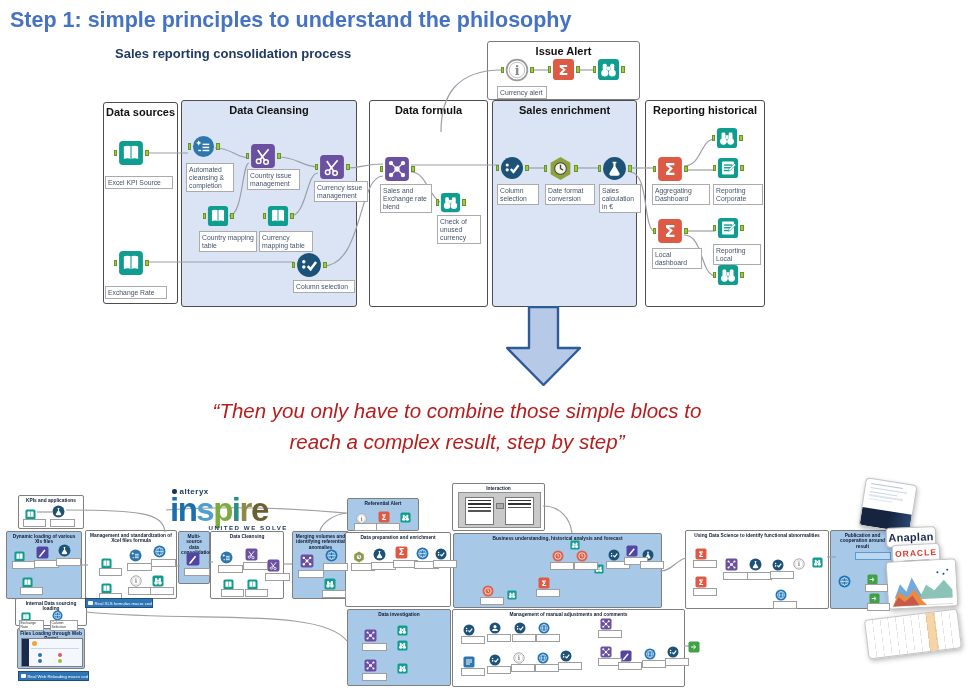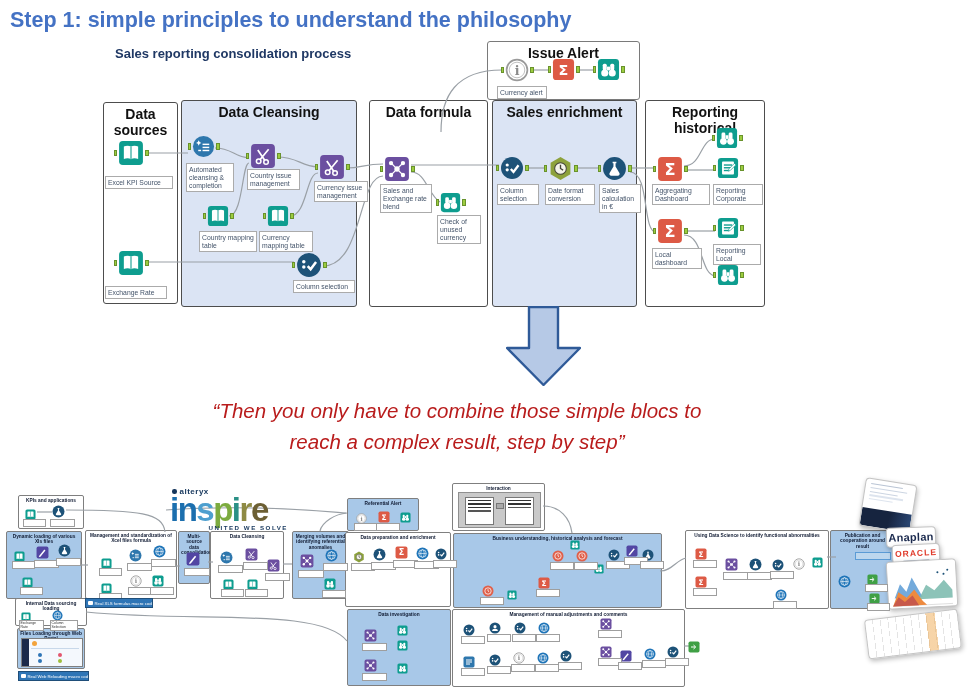--- a/index.html
+++ b/index.html
@@ -3,21 +3,21 @@
 <meta charset="utf-8">
 <style>
   html,body{margin:0;padding:0;background:#fff;font-family:"Liberation Sans",sans-serif;}
   #page{position:relative;width:977px;height:700px;background:#fff;overflow:hidden;}
   .h-title{position:absolute;color:#4472c4;font-weight:bold;font-size:21.5px;white-space:nowrap;z-index:6;}
   .diagram-title{position:absolute;color:#1f3864;font-weight:bold;font-size:13px;white-space:nowrap;z-index:6;}
   .quote{position:absolute;left:57px;width:800px;text-align:center;font-style:italic;font-size:20.5px;color:#b91c1c;z-index:6;}
   .wires{position:absolute;left:0;top:0;z-index:2;pointer-events:none;}
   .flow-box{position:absolute;background:#fff;border:1.2px solid #4d4d4d;border-radius:3px;z-index:1;}
   .flow-box.tint{background:#dbe4f4;}
-  .bx-title{display:block;text-align:center;font-weight:bold;font-size:14px;color:#111;margin-top:3px;}
+  .bx-title{display:block;text-align:center;font-weight:bold;font-size:11px;color:#111;margin-top:3px;}
   .tool{position:absolute;z-index:3;}
   .port{position:absolute;width:3.5px;height:6.5px;background:#9ccd3f;border:0.8px solid #69922c;box-sizing:border-box;}
   .tool-label{position:absolute;background:#fff;border:0.9px solid #ababab;color:#44546a;font-size:6.8px;line-height:1.18;padding:1.5px 2px;z-index:4;}
   .flow-box2{position:absolute;background:#fff;border:0.8px solid #7f7f7f;border-radius:2px;z-index:1;}
   .flow-box2.tint{background:#a8c8e8;}
   .bx2-title{display:block;text-align:center;font-weight:bold;font-size:4.8px;color:#101b33;padding:1.5px 2px 0 2px;line-height:1.15;}
   .mini-label{position:absolute;background:#fff;border:0.6px solid #9e9e9e;font-size:3.5px;color:#333;line-height:1.15;min-height:5px;padding:0.5px;z-index:4;overflow:hidden;}
   .caption-bar{position:absolute;background:#2e75b6;border:0.8px solid #1f4e79;color:#fff;font-size:4.3px;display:flex;align-items:center;gap:2px;padding:0 2px;height:8px;z-index:4;white-space:nowrap;overflow:hidden;}
   .caption-bar .cicon{width:4.5px;height:4.5px;background:#fff;border-radius:1px;flex:none;}
   .card{position:absolute;background:#fff;border:1px solid #c4c4c4;border-radius:4px;box-shadow:1px 2px 5px rgba(0,0,0,.28);z-index:3;overflow:hidden;}

